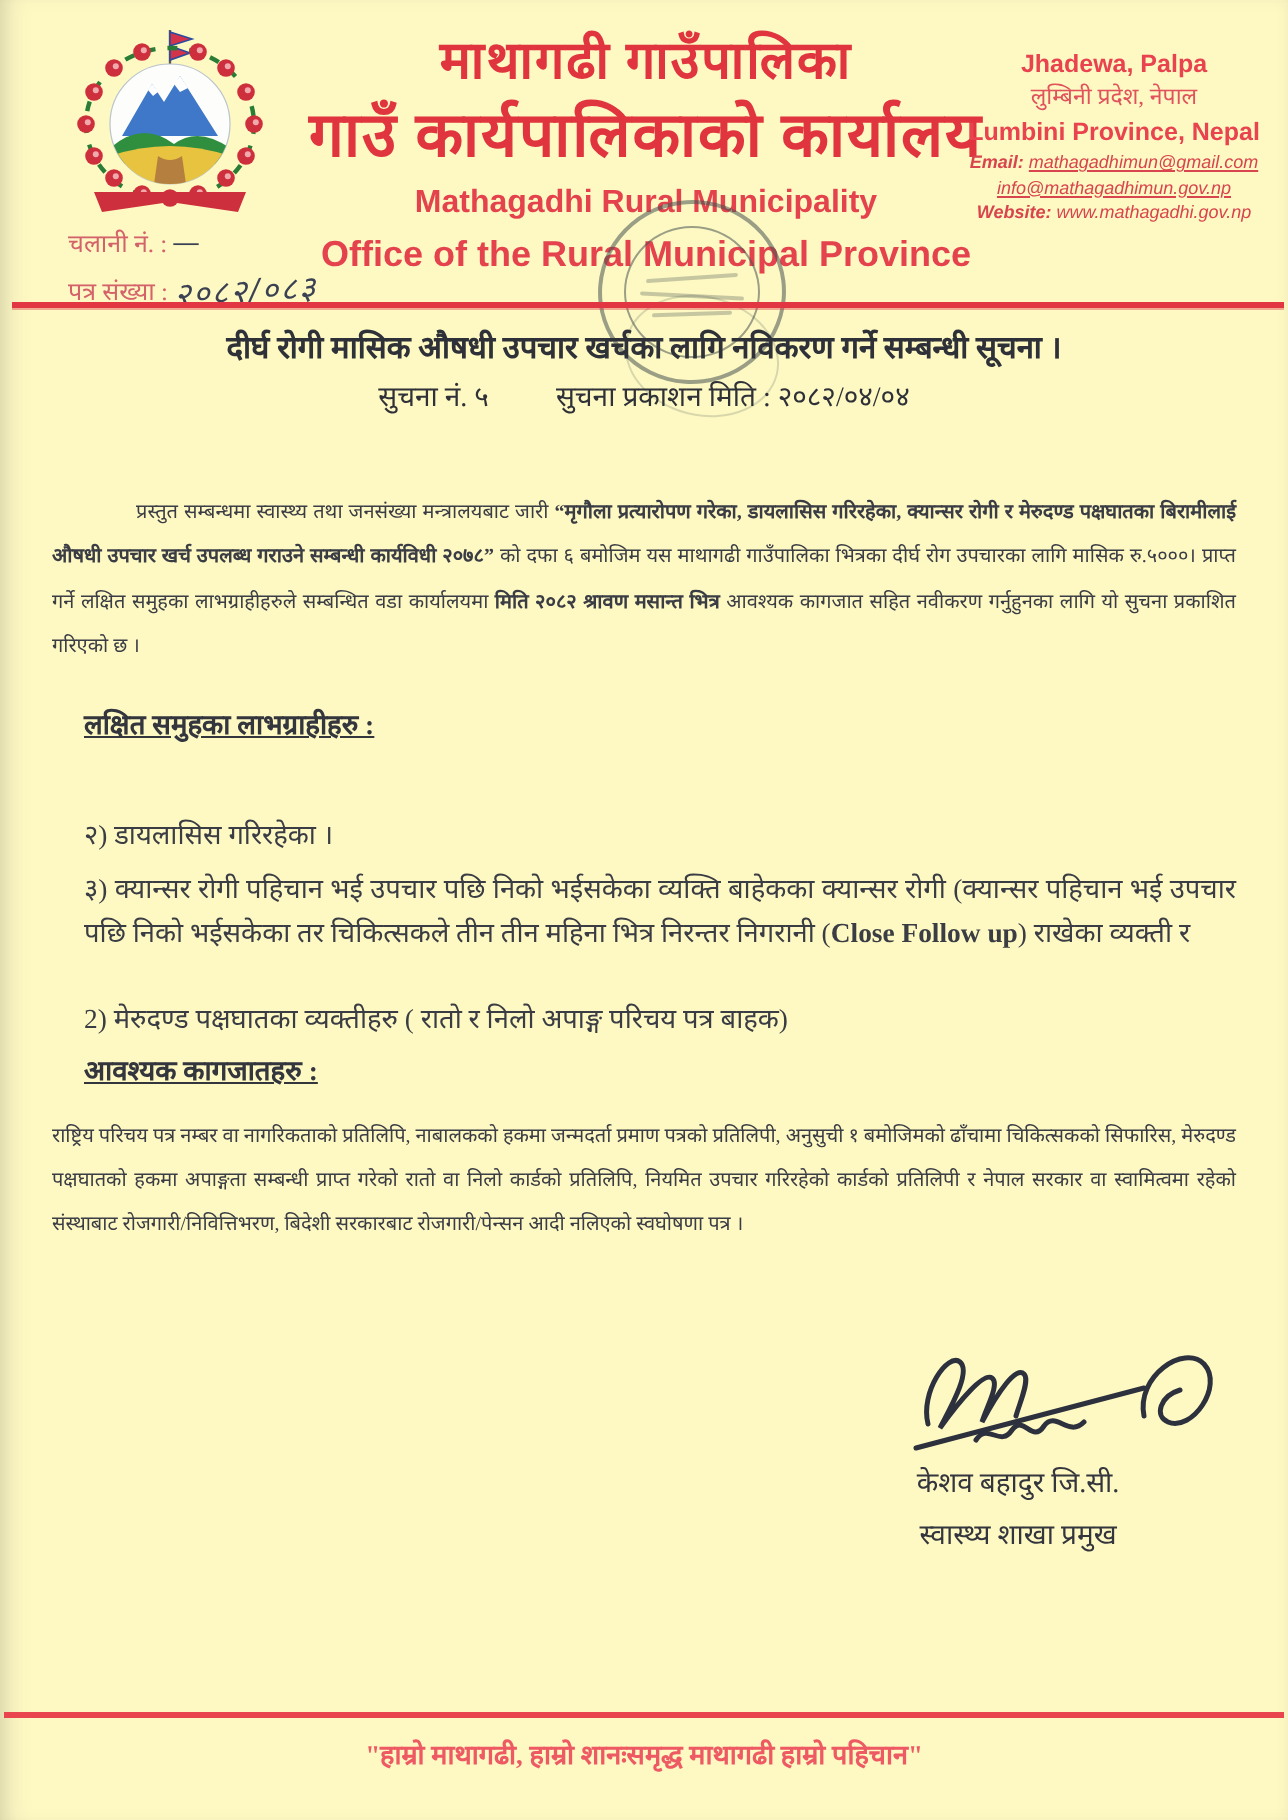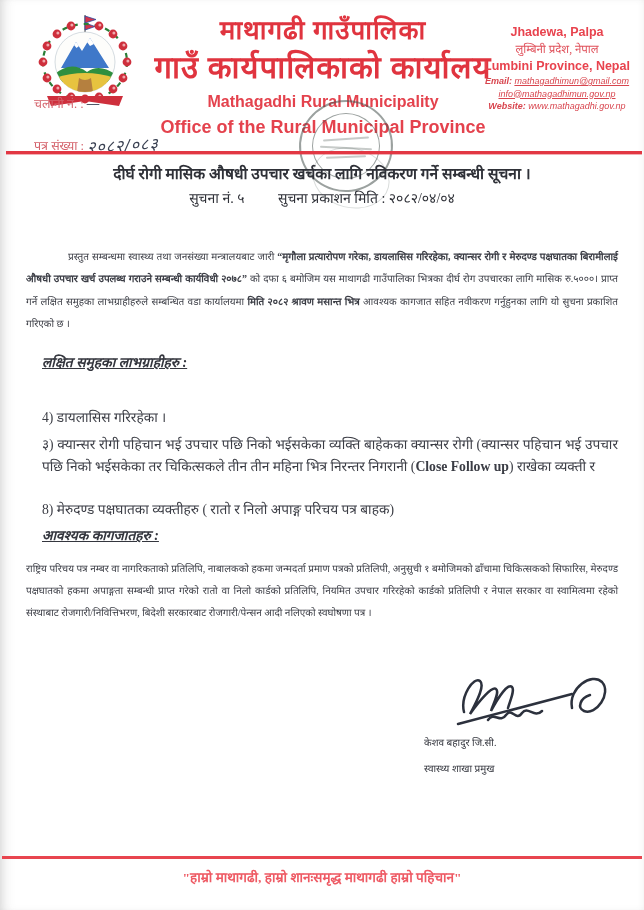--- a/index.html
+++ b/index.html
@@ -1,69 +1,69 @@
 <!DOCTYPE html>
 <html><head>
 <meta charset="utf-8">
 <style>
   html,body{margin:0;padding:0;background:#e9e9e7;}
   .page{
     position:relative;width:644px;height:910px;margin:0 auto;
-    background:#ffffff;overflow:hidden;
+    background:#fef9c3;overflow:hidden;
     font-family:"Liberation Serif","DejaVu Serif",serif;
     color:#3b3d45;
     box-shadow:inset 10px 0 14px -10px rgba(90,90,90,.35), inset -4px 0 8px -6px rgba(120,120,120,.2);
   }
   
   .logo{position:absolute;left:32px;top:12px;width:106px;height:96px;}
   .head-center{position:absolute;left:148px;top:14px;width:350px;text-align:center;}
   .np1{font-size:26px;font-weight:bold;color:#e0343f;line-height:33px;letter-spacing:1px;}
   .np2{font-size:31px;font-weight:bold;color:#e0343f;line-height:42px;letter-spacing:1px;white-space:nowrap;}
   .en1{font-family:"Liberation Sans","DejaVu Sans",sans-serif;font-size:16px;font-weight:bold;color:#e4424d;line-height:26px;}
   .en2{font-family:"Liberation Sans","DejaVu Sans",sans-serif;font-size:18px;font-weight:bold;color:#e4424d;line-height:24px;}
   .head-right{position:absolute;right:8px;top:24px;width:158px;text-align:center;color:#e0525c;}
   .hr-np{font-size:11.5px;line-height:17px;}
   .hr-en{font-family:"Liberation Sans","DejaVu Sans",sans-serif;font-size:12.5px;font-weight:bold;line-height:17px;color:#e8434e;}
   .hr-small{font-family:"Liberation Sans","DejaVu Sans",sans-serif;font-size:9px;font-style:italic;line-height:12.5px;color:#d8454e;}
   .hr-small .lbl{font-weight:bold;}
   .hr-small .lnk{text-decoration:underline;}
   .refs{position:absolute;left:34px;color:#d4626b;font-size:12.5px;}
-  .chalani{top:95px;font-family:Liberation Serif, serif;}
+  .chalani{top:113px;font-family:Liberation Serif, serif;}
   .patra{top:133px;}
   .hand{display:inline-block;font-size:16px;font-style:italic;color:#3a4152;transform:rotate(-3deg) translateY(1px);letter-spacing:1px;font-family:"DejaVu Serif",serif;}
   .dash-hand{display:inline-block;color:#3a4152;font-weight:bold;transform:translateY(-1px);}
   .rule-top{position:absolute;left:6px;right:2px;top:151px;height:3px;background:#e23743;box-shadow:0 1px 0 rgba(226,55,67,.4);}
   
   .stamp{position:absolute;left:299px;top:100px;width:94px;height:92px;opacity:.55;pointer-events:none;}
   .stamp .ring{position:absolute;inset:0;border:2.2px solid #4a5552;border-radius:50%;transform:rotate(-7deg);}
   .stamp .ring2{position:absolute;inset:13px;border:1.4px solid #4a5552;border-radius:50%;}
   .stamp .l1,.stamp .l2,.stamp .l3{position:absolute;background:rgba(70,82,79,.55);height:2px;border-radius:2px;}
   .stamp .l1{left:24px;top:38px;width:46px;transform:rotate(-4deg);}
   .stamp .l2{left:21px;top:47px;width:52px;transform:rotate(3deg);}
   .stamp .l3{left:27px;top:56px;width:40px;transform:rotate(-2deg);}
   .stamp-smudge{position:absolute;left:312px;top:148px;width:76px;height:58px;border:1.6px solid rgba(74,85,82,.35);border-radius:50%;transform:rotate(14deg);opacity:.6;pointer-events:none;}
   
   .title{position:absolute;left:0;right:0;top:162px;text-align:center;font-size:15.5px;font-weight:bold;color:#2f3138;}
   .subtitle{position:absolute;left:0;right:0;top:188px;text-align:center;font-size:14px;font-weight:normal;color:#2f3138;}
   .subtitle .gap{display:inline-block;width:30px;}
   .para{position:absolute;left:26px;right:26px;font-size:10px;line-height:22.4px;text-align:justify;}
   .p1{top:236px;text-indent:42px;}
   .p2{top:548px;line-height:22.2px;}
-  .h-underline{position:absolute;left:42px;font-size:13.8px;font-weight:bold;font-style:italic;text-decoration:underline;color:#34363e;}
+  .h-underline{position:absolute;left:42px;font-size:13.8px;font-weight:bold;text-decoration:underline;color:#34363e;}
   .h1{top:352px;}
   .h2{top:525px;}
   .item{position:absolute;left:42px;right:26px;font-size:13.7px;line-height:22.4px;text-align:justify;}
   .i1{top:380px;}
   .i2{top:407px;}
   .i3{top:434px;}
   .i4{top:499px;}
   .b{font-weight:bold;}
   
   .sig-scribble{position:absolute;left:450px;top:666px;width:172px;height:66px;}
-  .sig-text{position:absolute;left:424px;top:730px;width:170px;text-align:left;font-size:10px;color:#34363e;line-height:26px;}
+  .sig-text{position:absolute;left:424px;top:730px;width:170px;text-align:center;font-size:14px;color:#34363e;line-height:26px;}
   
   .rule-bottom{position:absolute;left:2px;right:2px;top:856px;height:2.5px;background:#e8454f;}
   .slogan{position:absolute;left:0;right:0;top:868px;text-align:center;font-size:13.5px;font-weight:bold;color:#ee5a64;}
 </style>
 </head>
 <body>
 
 <div class="page">
 
   <svg class="logo" viewBox="0 0 104 96" aria-hidden="true">
@@ -162,25 +162,25 @@
     <span>सुचना नं. ५</span><span class="gap"></span>
     <span>सुचना प्रकाशन मिति : २०८२/०४/०४</span>
   </div>
 
   <p class="para p1">
     <span>प्रस्तुत सम्बन्धमा स्वास्थ्य तथा जनसंख्या मन्त्रालयबाट जारी </span><span class="b">“मृगौला प्रत्यारोपण गरेका, डायलासिस गरिरहेका, क्यान्सर रोगी र मेरुदण्ड पक्षघातका बिरामीलाई औषधी उपचार खर्च उपलब्ध गराउने सम्बन्धी कार्यविधी २०७८”</span><span> को दफा ६ बमोजिम यस माथागढी गाउँपालिका भित्रका दीर्घ रोग उपचारका लागि मासिक रु.५०००। प्राप्त गर्ने लक्षित समुहका लाभग्राहीहरुले सम्बन्धित वडा कार्यालयमा </span><span class="b">मिति २०८२ श्रावण मसान्त भित्र</span><span> आवश्यक कागजात सहित नवीकरण गर्नुहुनका लागि यो सुचना प्रकाशित गरिएको छ ।</span>
   </p>
 
   <div class="h-underline h1">लक्षित समुहका लाभग्राहीहरु :</div>
 
-  <div class="item i2">4) डायलासिस गरिरहेका ।</div>
+  <div class="item i2">२) डायलासिस गरिरहेका ।</div>
   <div class="item i3">
     <span>३) क्यान्सर रोगी पहिचान भई उपचार पछि निको भईसकेका व्यक्ति बाहेकका क्यान्सर रोगी (क्यान्सर पहिचान भई उपचार पछि निको भईसकेका तर चिकित्सकले तीन तीन महिना भित्र निरन्तर निगरानी (</span><span class="b">Close Follow up</span><span>) राखेका व्यक्ती र</span>
   </div>
-  <div class="item i4">8) मेरुदण्ड पक्षघातका व्यक्तीहरु ( रातो र निलो अपाङ्ग परिचय पत्र बाहक)</div>
+  <div class="item i4">2) मेरुदण्ड पक्षघातका व्यक्तीहरु ( रातो र निलो अपाङ्ग परिचय पत्र बाहक)</div>
 
   <div class="h-underline h2">आवश्यक कागजातहरु :</div>
 
   <p class="para p2">राष्ट्रिय परिचय पत्र नम्बर वा नागरिकताको प्रतिलिपि, नाबालकको हकमा जन्मदर्ता प्रमाण पत्रको प्रतिलिपी, अनुसुची १ बमोजिमको ढाँचामा चिकित्सकको सिफारिस, मेरुदण्ड पक्षघातको हकमा अपाङ्गता सम्बन्धी प्राप्त गरेको रातो वा निलो कार्डको प्रतिलिपि, नियमित उपचार गरिरहेको कार्डको प्रतिलिपी र नेपाल सरकार वा स्वामित्वमा रहेको संस्थाबाट रोजगारी/निवित्तिभरण, बिदेशी सरकारबाट रोजगारी/पेन्सन आदी नलिएको स्वघोषणा पत्र ।</p>
 
   <svg class="sig-scribble" viewBox="0 0 172 66" aria-hidden="true">
     <g fill="none" stroke="#2c313d" stroke-width="2.5" stroke-linecap="round">
       <path d="M14,46 C10,30 24,10 30,15 C36,20 24,40 20,48 C30,34 42,20 46,23 C50,26 43,38 41,45 C49,30 58,17 62,21 C65,24 60,35 58,42"></path>
       <path d="M8,58 L122,28"></path>
       <path d="M38,54 C44,45 50,58 56,49 C62,41 66,56 72,47 C78,39 84,53 92,45"></path>

